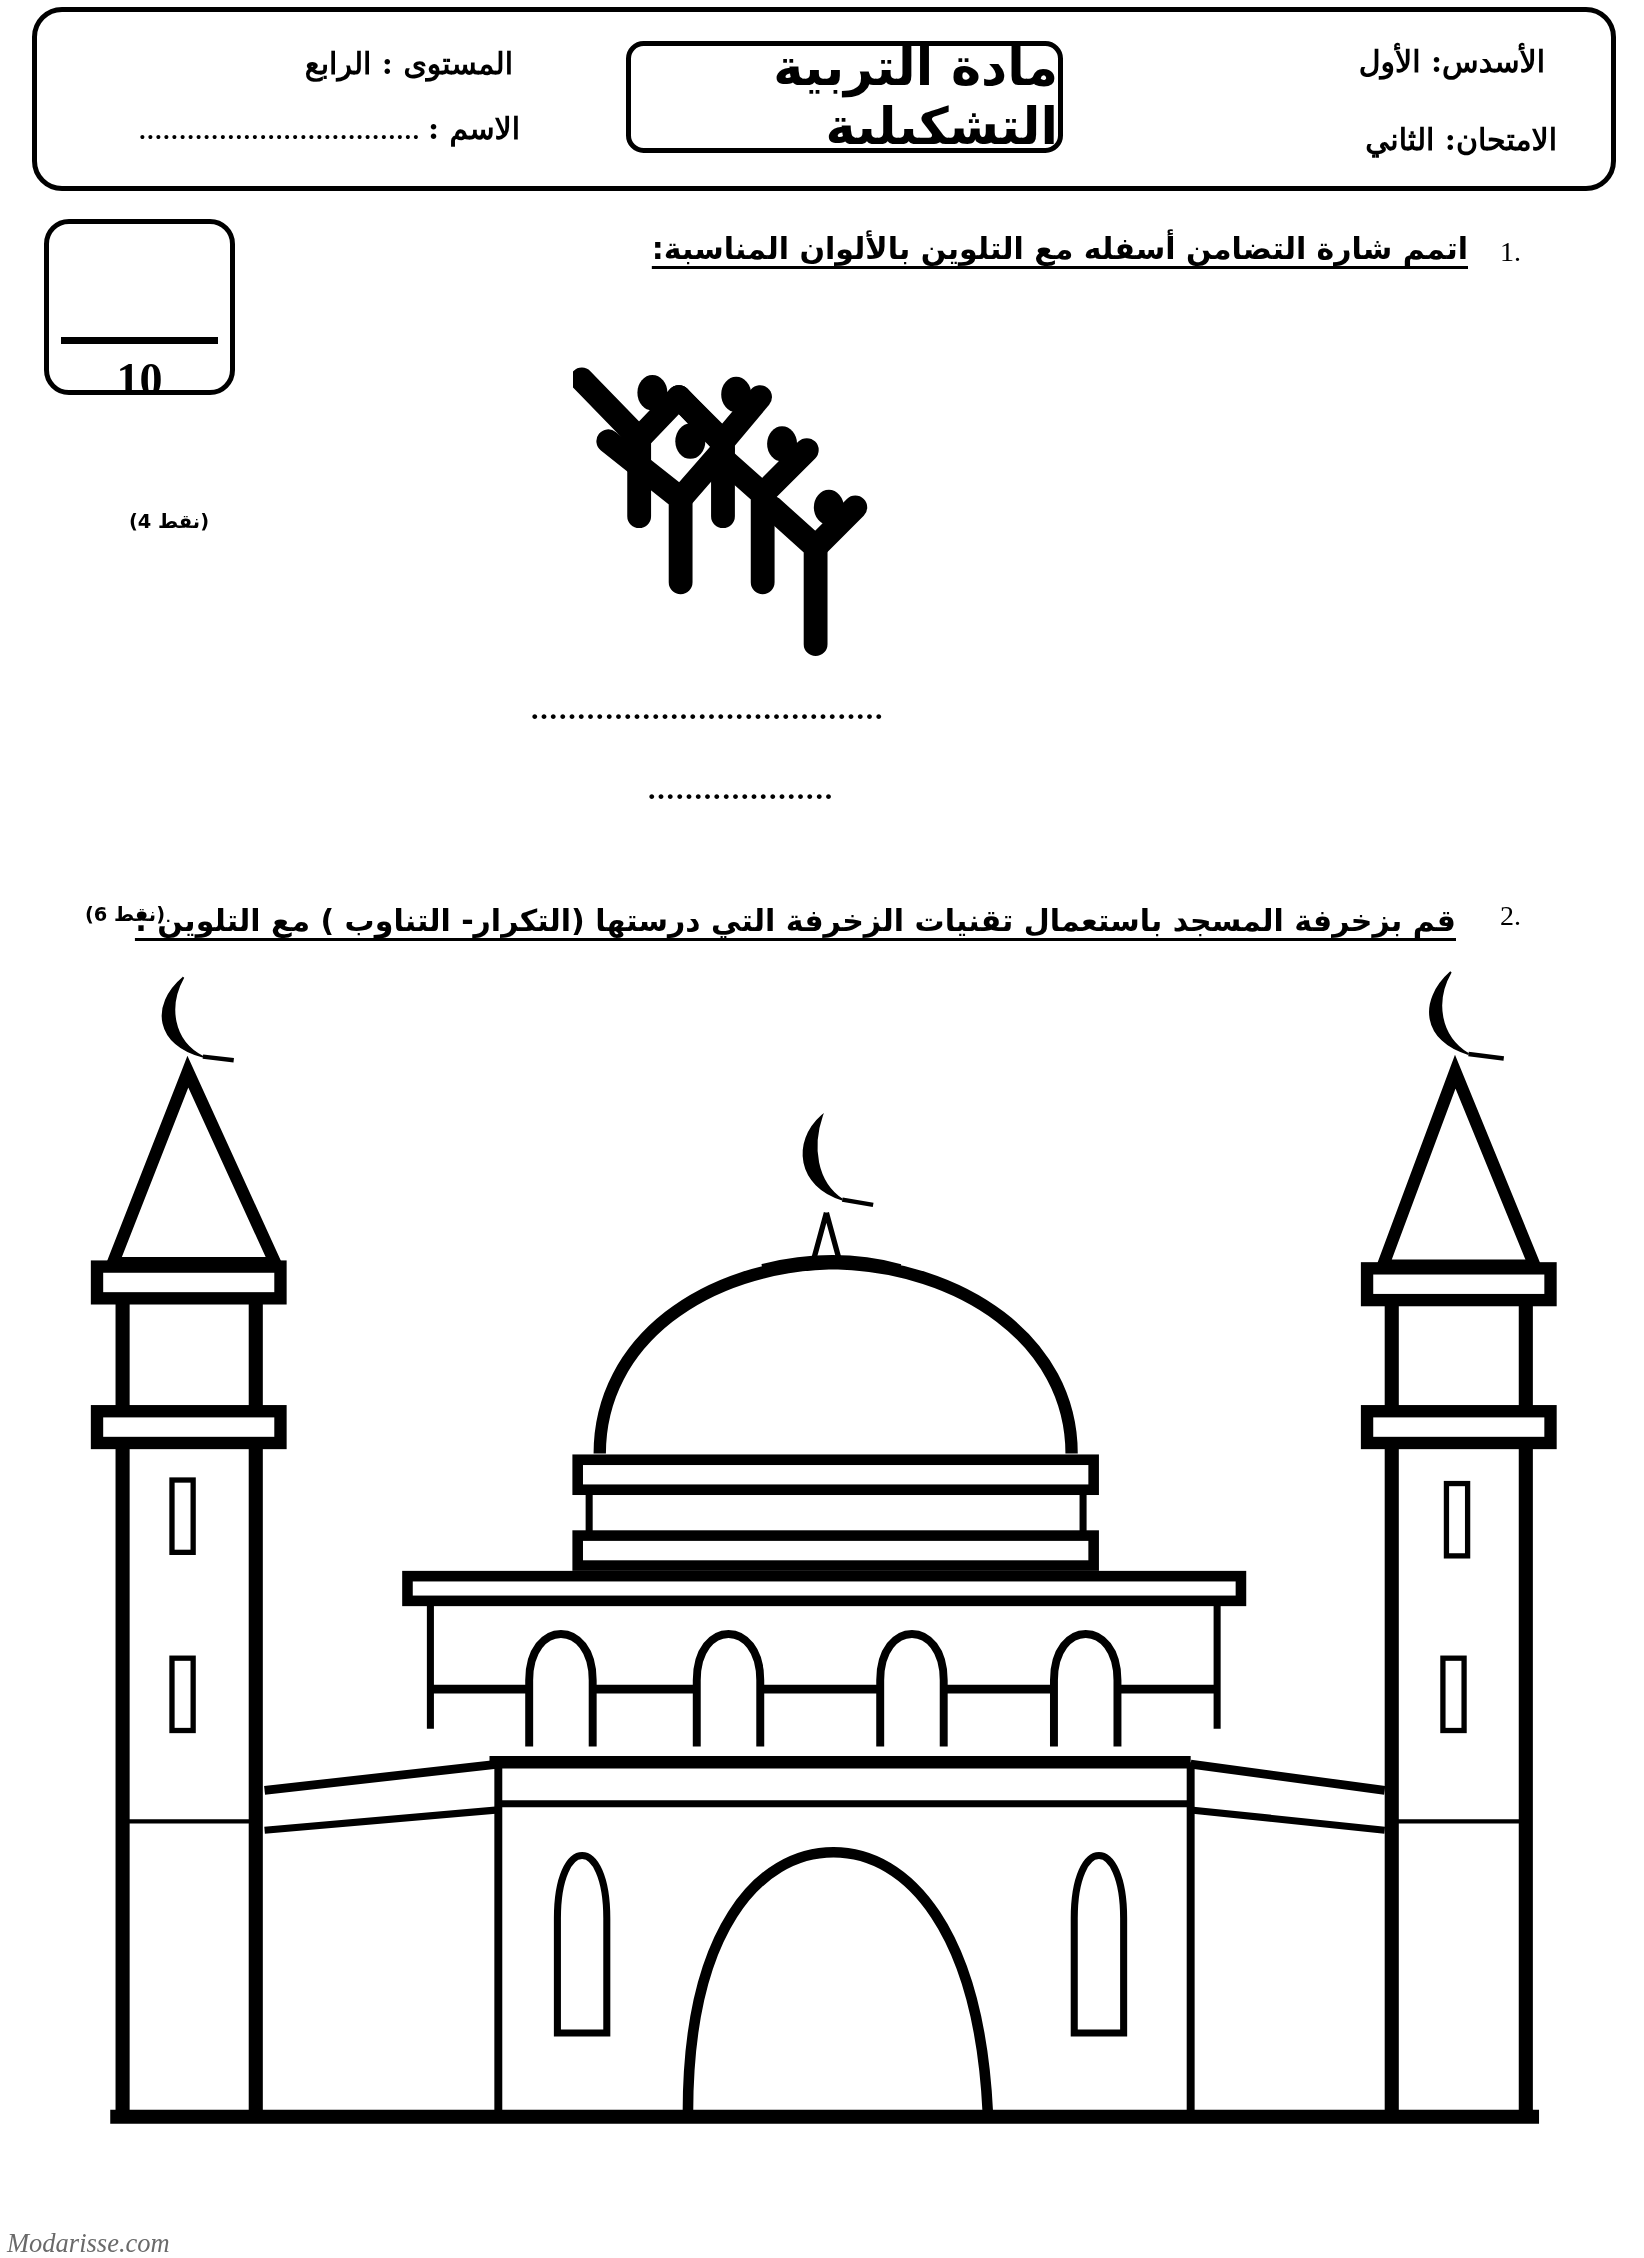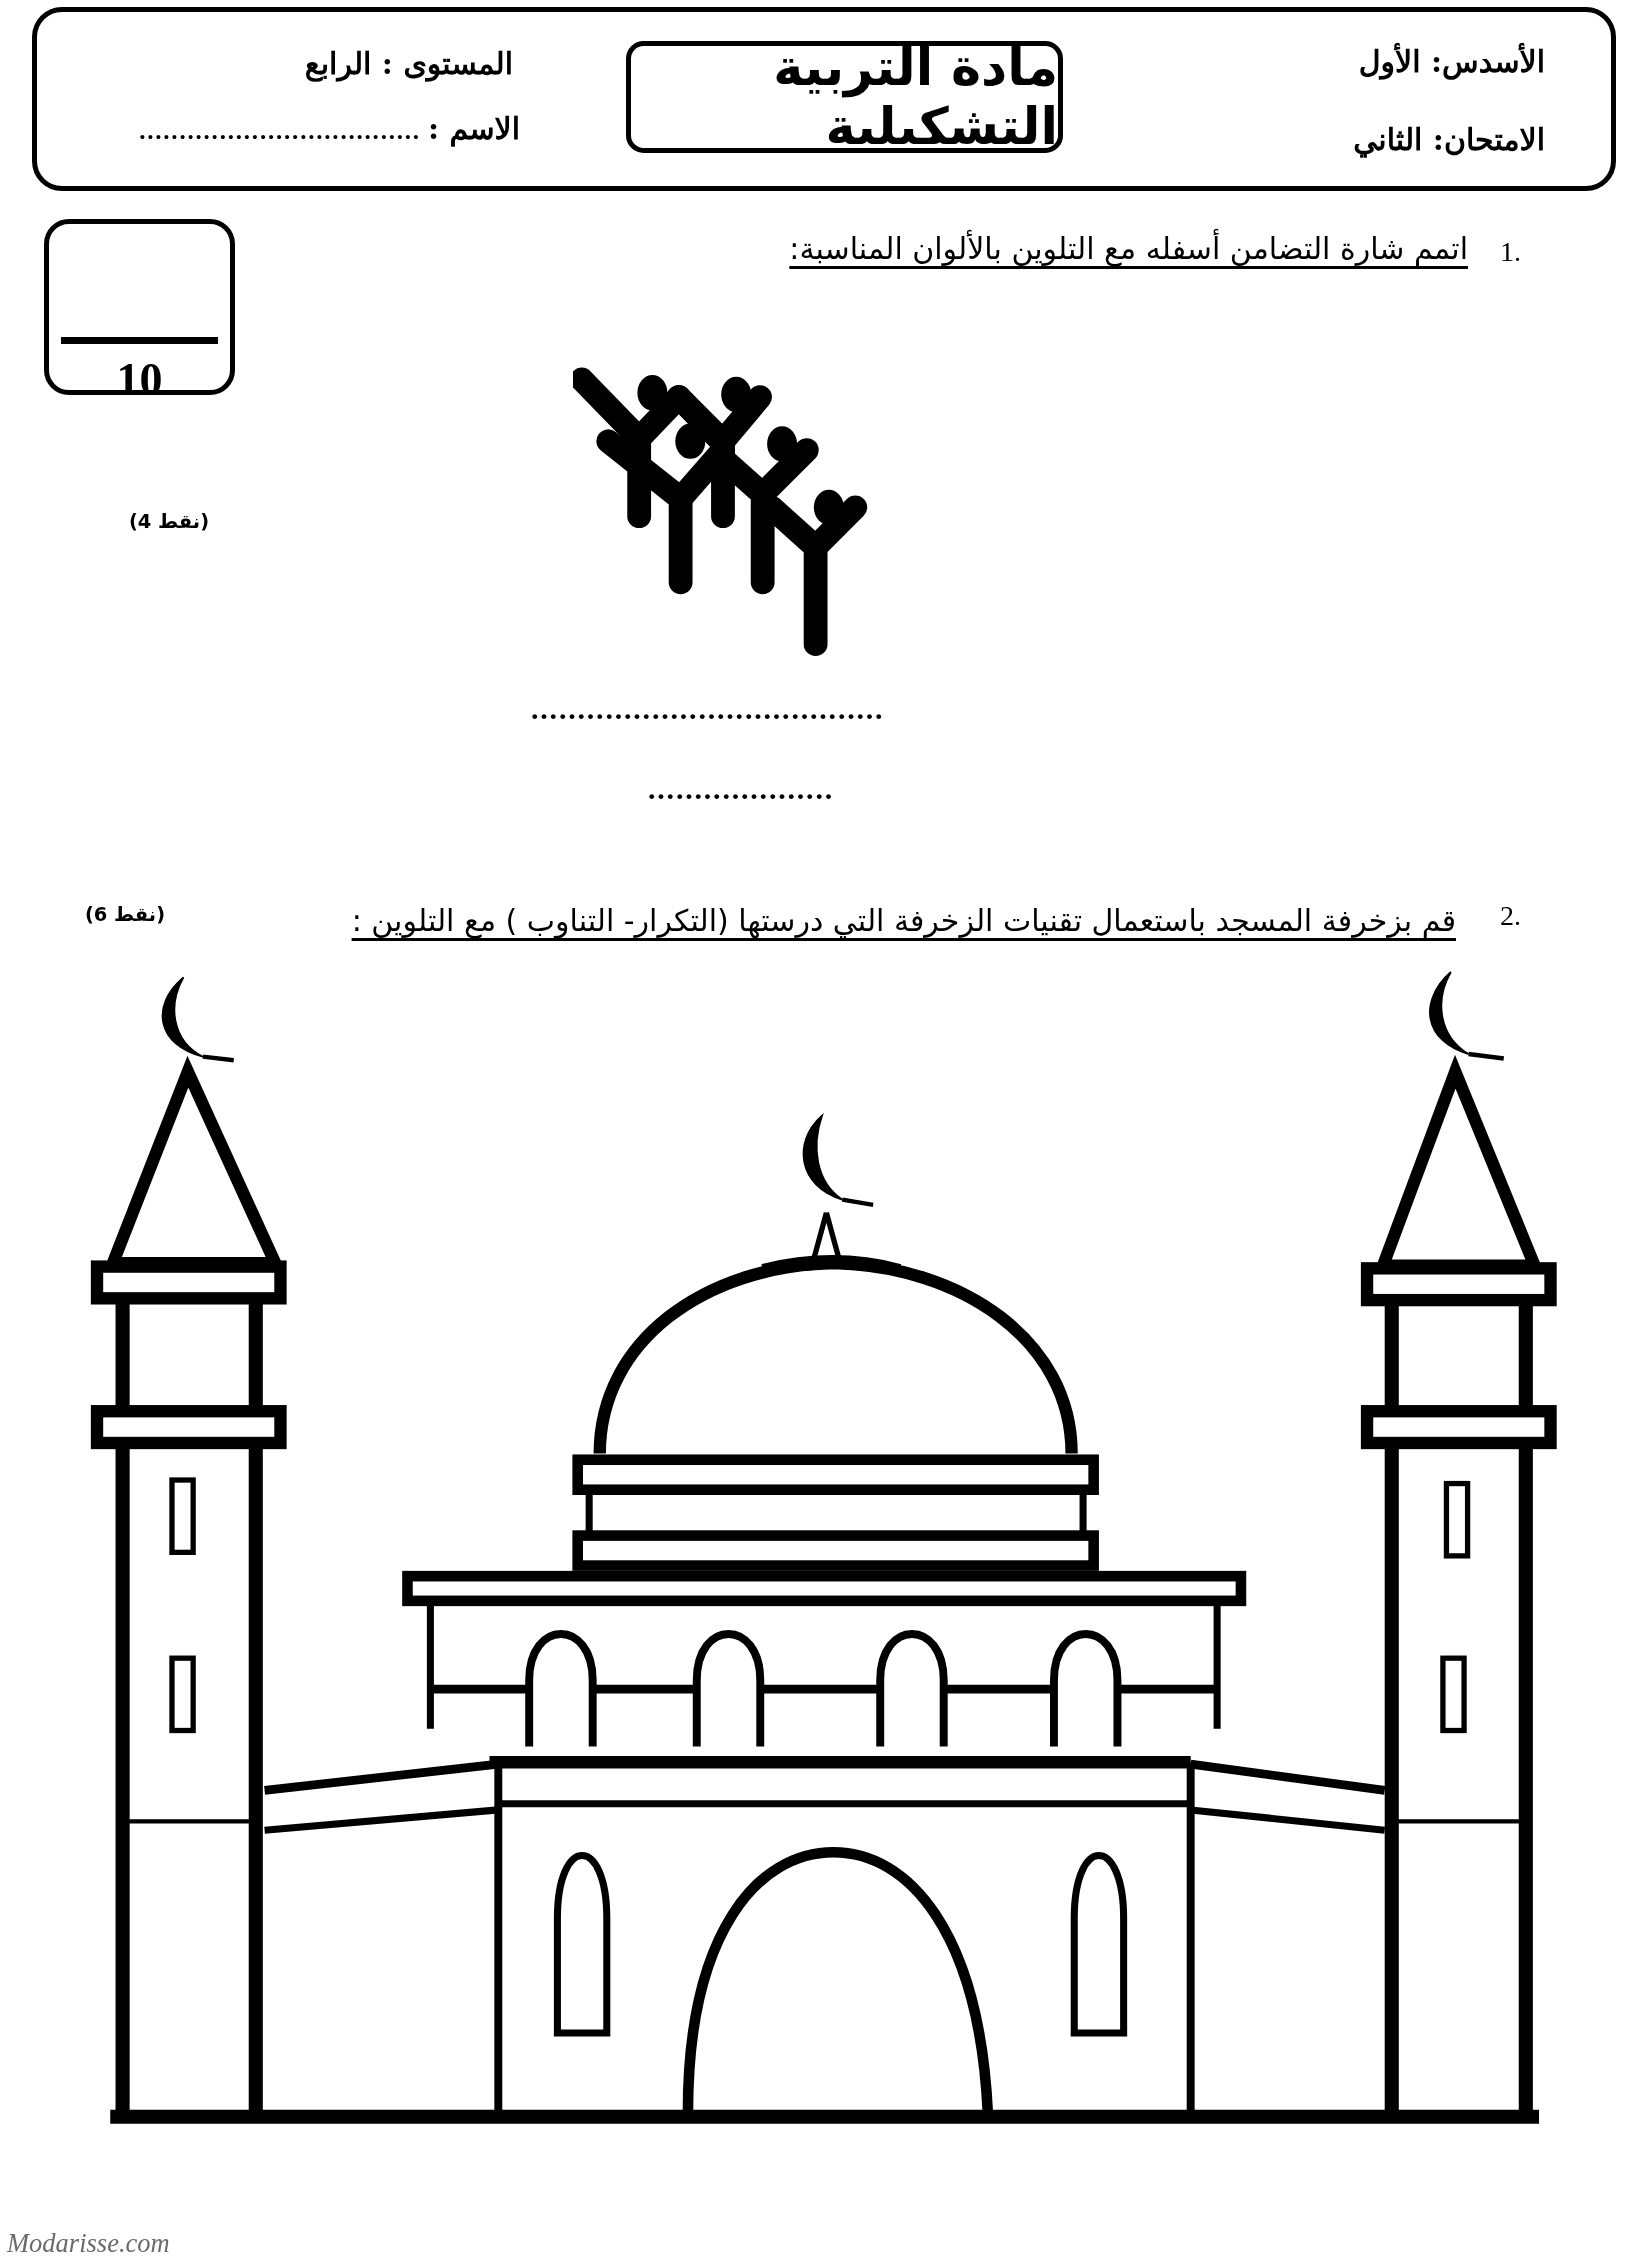--- a/index.html
+++ b/index.html
@@ -5,33 +5,33 @@
   html,body{margin:0;padding:0;background:#ffffff;}
   body{width:1644px;height:2258px;position:relative;overflow:hidden;font-family:"DejaVu Sans",sans-serif;color:#000;}
   .abs{position:absolute;}
   .header-box{left:32px;top:7px;width:1584px;height:184px;border:5.3px solid #000;border-radius:30px;box-sizing:border-box;}
   .title-box{left:626px;top:41px;width:437px;height:112px;border:5.3px solid #000;border-radius:17.6px;box-sizing:border-box;display:flex;align-items:center;justify-content:center;}
   .title-text{font-family:"DejaVu Sans",sans-serif;font-weight:bold;font-size:51px;direction:rtl;}
   .hdr-txt{font-family:"DejaVu Serif",serif;font-weight:bold;font-size:30px;direction:rtl;white-space:nowrap;}
   .score-box{left:44px;top:219px;width:191px;height:176px;border:5.3px solid #000;border-radius:25px;box-sizing:border-box;}
   .score-line{position:absolute;left:12.4px;right:12.4px;top:113px;height:7px;background:#000;}
   .score-val{position:absolute;left:0;right:0;top:129px;text-align:center;font-family:"Liberation Serif",serif;font-weight:bold;font-size:46px;}
-  .q-text{font-family:"DejaVu Sans",sans-serif;font-weight:normal;font-size:30px;direction:rtl;text-decoration:underline;text-underline-offset:7px;text-decoration-thickness:2.6px;white-space:nowrap;}
+  .q-text{font-family:"DejaVu Sans",sans-serif;font-weight:bold;font-size:30px;direction:rtl;text-decoration:underline;text-underline-offset:7px;text-decoration-thickness:2.6px;white-space:nowrap;}
   .q-num{font-family:"Liberation Serif",serif;font-size:28px;}
   .pts{font-family:"DejaVu Sans",sans-serif;font-weight:bold;font-size:19.4px;white-space:nowrap;}
   .dots{font-family:"Liberation Serif",serif;font-weight:bold;font-size:30px;letter-spacing:1.8px;white-space:nowrap;}
   .watermark{font-family:"Liberation Serif",serif;font-style:italic;font-size:26.5px;color:#6a6a6a;white-space:nowrap;}
 </style>
 </head>
 <body>
 
 <div class="abs header-box"></div>
 
 <div class="abs hdr-txt" style="right:99px;top:44px;">الأسدس: الأول</div>
-<div class="abs hdr-txt" style="right:99px;top:122px;">الامتحان: الثاني</div>
+<div class="abs hdr-txt" style="right:87px;top:122px;">الامتحان: الثاني</div>
 
 <div class="abs title-box">
   <span class="title-text">مادة التربية التشكيلية</span>
 </div>
 
 <div class="abs hdr-txt" style="right:1131px;top:46px;">المستوى : الرابع</div>
 <div class="abs" style="left:88px;top:111px;display:flex;direction:rtl;align-items:baseline;gap:7px;width:432px;justify-content:flex-start;">
   <span class="hdr-txt">الاسم :</span>
   <span class="dots" style="font-size:25px;direction:ltr;">...................................</span>
 </div>

